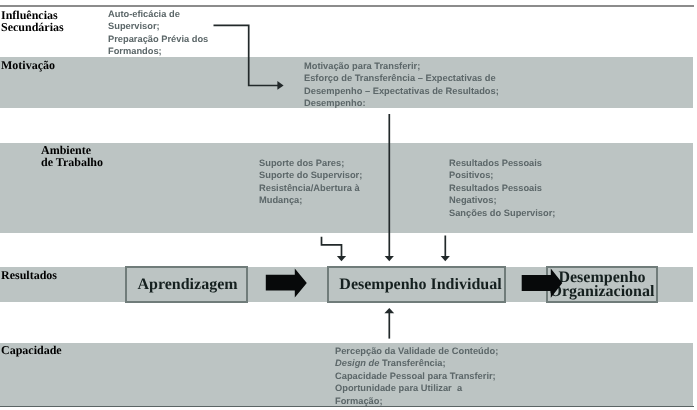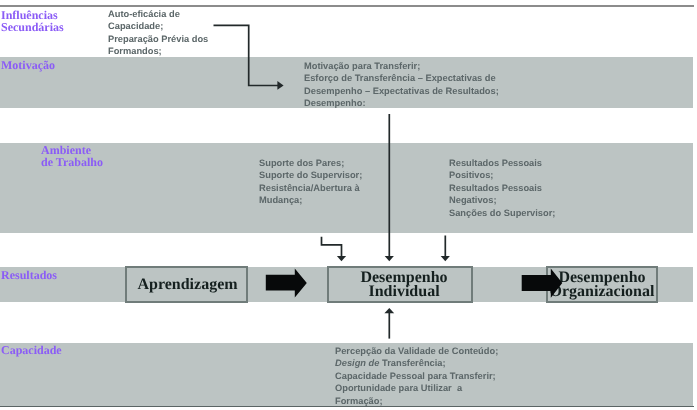--- a/index.html
+++ b/index.html
@@ -3,21 +3,21 @@
 <meta charset="utf-8">
 <title>Modelo de Transferencia</title>
 <style>
   html,body{margin:0;padding:0;background:#ffffff;}
   body{width:697px;height:410px;overflow:hidden;
        font-family:"Liberation Sans",sans-serif;
        -webkit-font-smoothing:antialiased;text-rendering:geometricPrecision;}
   #fig{position:relative;width:697px;height:410px;background:#fff;will-change:transform;}
   .band{position:absolute;background:#bcc4c3;}
   .rowlabel{position:absolute;font-family:"Liberation Serif",serif;font-weight:bold;
-            font-size:12px;line-height:12.2px;color:#8b5cf6;white-space:pre-line;}
+            font-size:12px;line-height:12.2px;color:#000000;white-space:pre-line;}
   .coltext{position:absolute;font-family:"Liberation Sans",sans-serif;font-weight:bold;
            font-size:9.3px;letter-spacing:0px;color:#5c6769;white-space:nowrap;}
   .coltext .tline{height:12.4px;line-height:12.4px;white-space:pre;}
   .topline{position:absolute;left:0;top:5.2px;width:694px;height:1.4px;background:#8c8c8c;}
   .botline{position:absolute;left:0;top:405.6px;width:694px;height:1.6px;background:#5a6464;}
   .box{position:absolute;border:2.2px solid #707c7a;background:#bcc4c3;
        display:flex;align-items:center;justify-content:center;text-align:center;
        font-family:"Liberation Serif",serif;font-weight:bold;font-size:16px;
        line-height:13.5px;color:#15201f;box-sizing:border-box;}
   svg.ovl{position:absolute;left:0;top:0;width:697px;height:410px;overflow:visible;}
@@ -37,21 +37,21 @@
   <div class="rowlabel" style="left:1px;top:8.5px;">Influências
 Secundárias</div>
   <div class="rowlabel" style="left:1px;top:59px;">Motivação</div>
   <div class="rowlabel" style="left:1px;top:144px;margin-left:40px;">Ambiente
 de Trabalho</div>
   <div class="rowlabel" style="left:1px;top:269px;">Resultados</div>
   <div class="rowlabel" style="left:1px;top:344px;">Capacidade</div>
 
   <div class="coltext" style="left:108px;top:8px;">
       <div class="tline"><span>Auto-eficácia de</span></div>
-      <div class="tline"><span>Capacidade;</span></div>
+      <div class="tline"><span>Supervisor;</span></div>
       <div class="tline"><span>Preparação Prévia dos</span></div>
       <div class="tline"><span>Formandos;</span></div>
     </div>
   <div class="coltext" style="left:304px;top:60px;">
       <div class="tline"><span>Motivação para Transferir;</span></div>
       <div class="tline"><span>Esforço de Transferência – Expectativas de</span></div>
       <div class="tline"><span>Desempenho – Expectativas de Resultados;</span></div>
       <div class="tline"><span>Desempenho:</span></div>
     </div>
   <div class="coltext" style="left:259px;top:157px;">
@@ -69,21 +69,21 @@
     </div>
   <div class="coltext" style="left:335px;top:345px;">
       <div class="tline"><span>Percepção da Validade de Conteúdo;</span></div>
       <div class="tline"><span style="font-style: italic;">Design de</span><span> Transferência;</span></div>
       <div class="tline"><span>Capacidade Pessoal para Transferir;</span></div>
       <div class="tline"><span>Oportunidade para Utilizar  a</span></div>
       <div class="tline"><span>Formação;</span></div>
     </div>
 
   <div class="box" style="left:125px;top:266px;width:123px;height:37px;padding-left:2px;">Aprendizagem</div>
-  <div class="box" style="left:327px;top:266px;width:146px;height:37px;padding-left:8px;">Desempenho  Individual</div>
+  <div class="box" style="left:327px;top:266px;width:179px;height:37px;padding-left:8px;">Desempenho  Individual</div>
   <div class="box" style="left:546px;top:266px;width:112px;height:37px;white-space:pre-line;">Desempenho
 Organizacional</div>
 
   <svg class="ovl" viewBox="0 0 697 410">
 
     <g fill="none" stroke="#22292a" stroke-width="1.7">
       <path d="M213.5 25.4 L248.7 25.4 L248.7 85.5 L278.2 85.5"></path>
     </g>
     <polygon fill="#22292a" points="277.4,81.1 283.6,85.5 277.4,89.8"></polygon>
 

